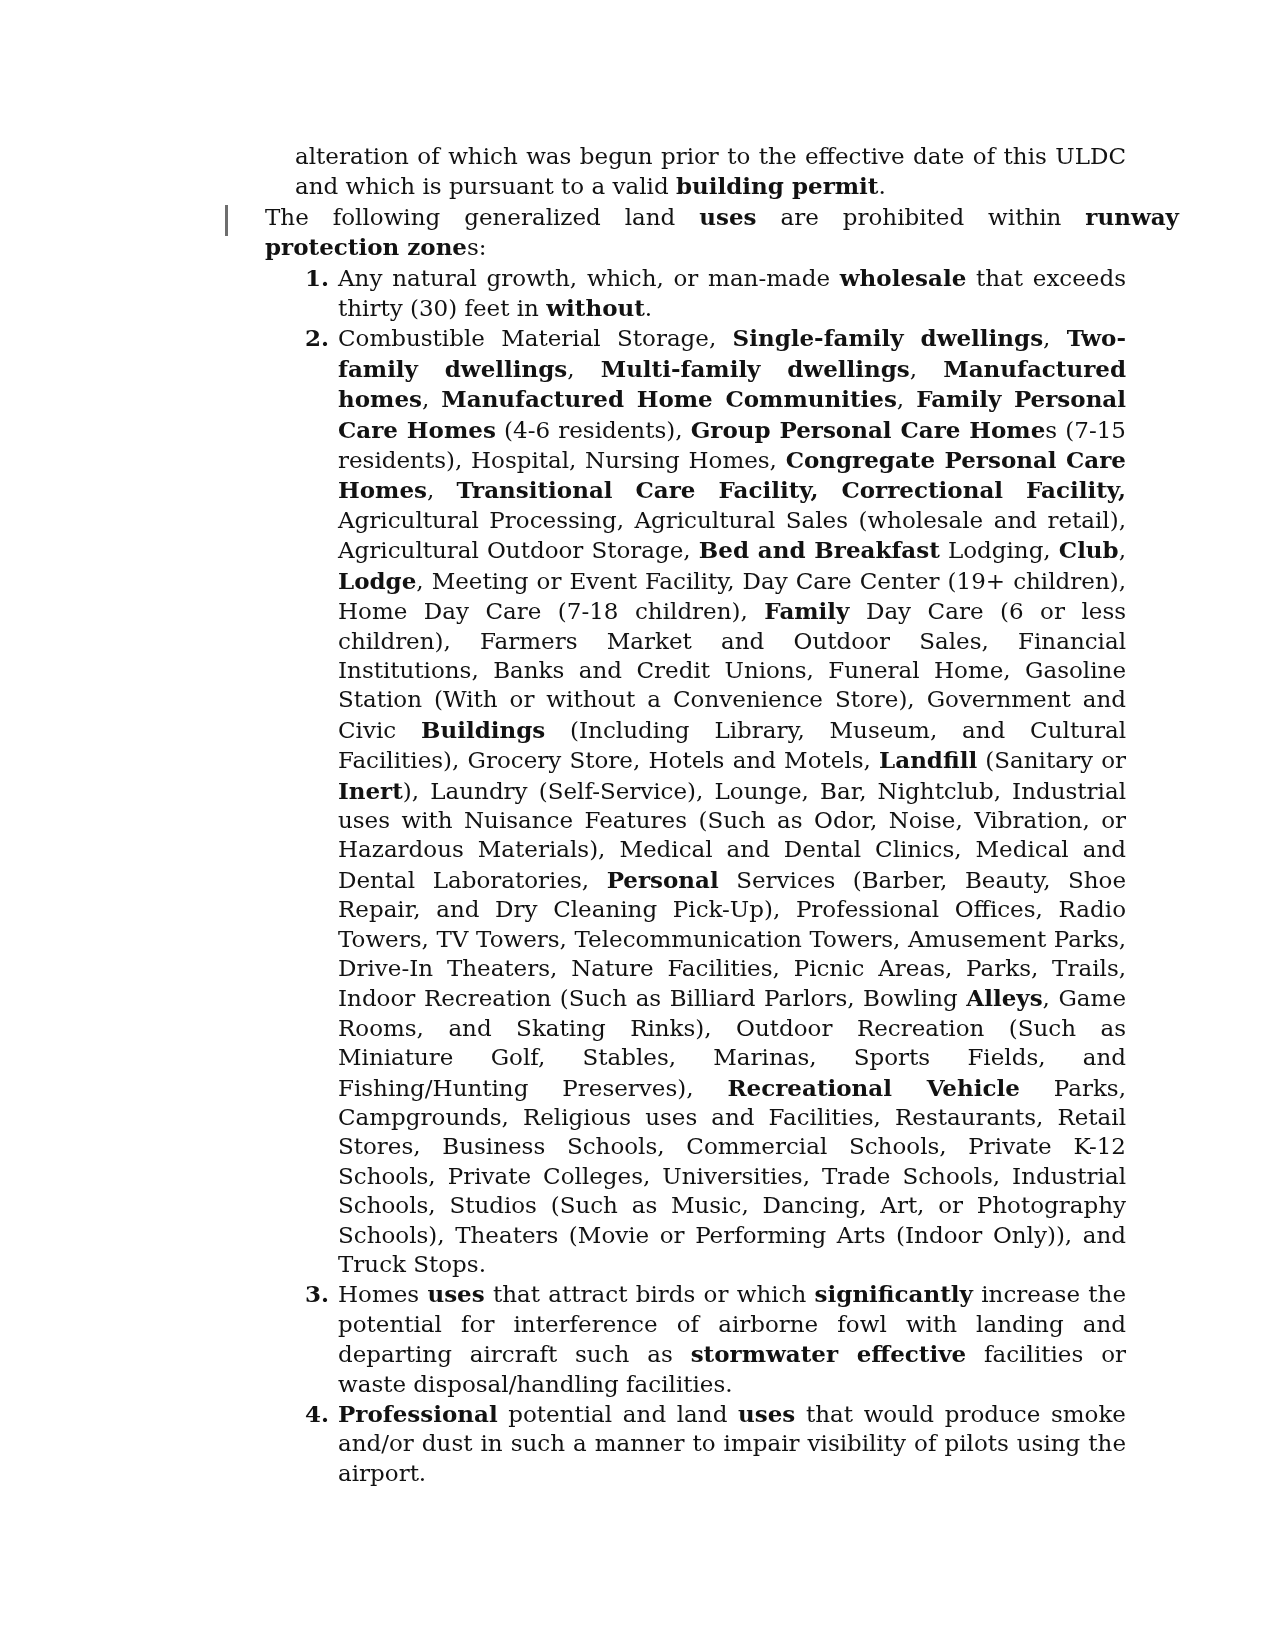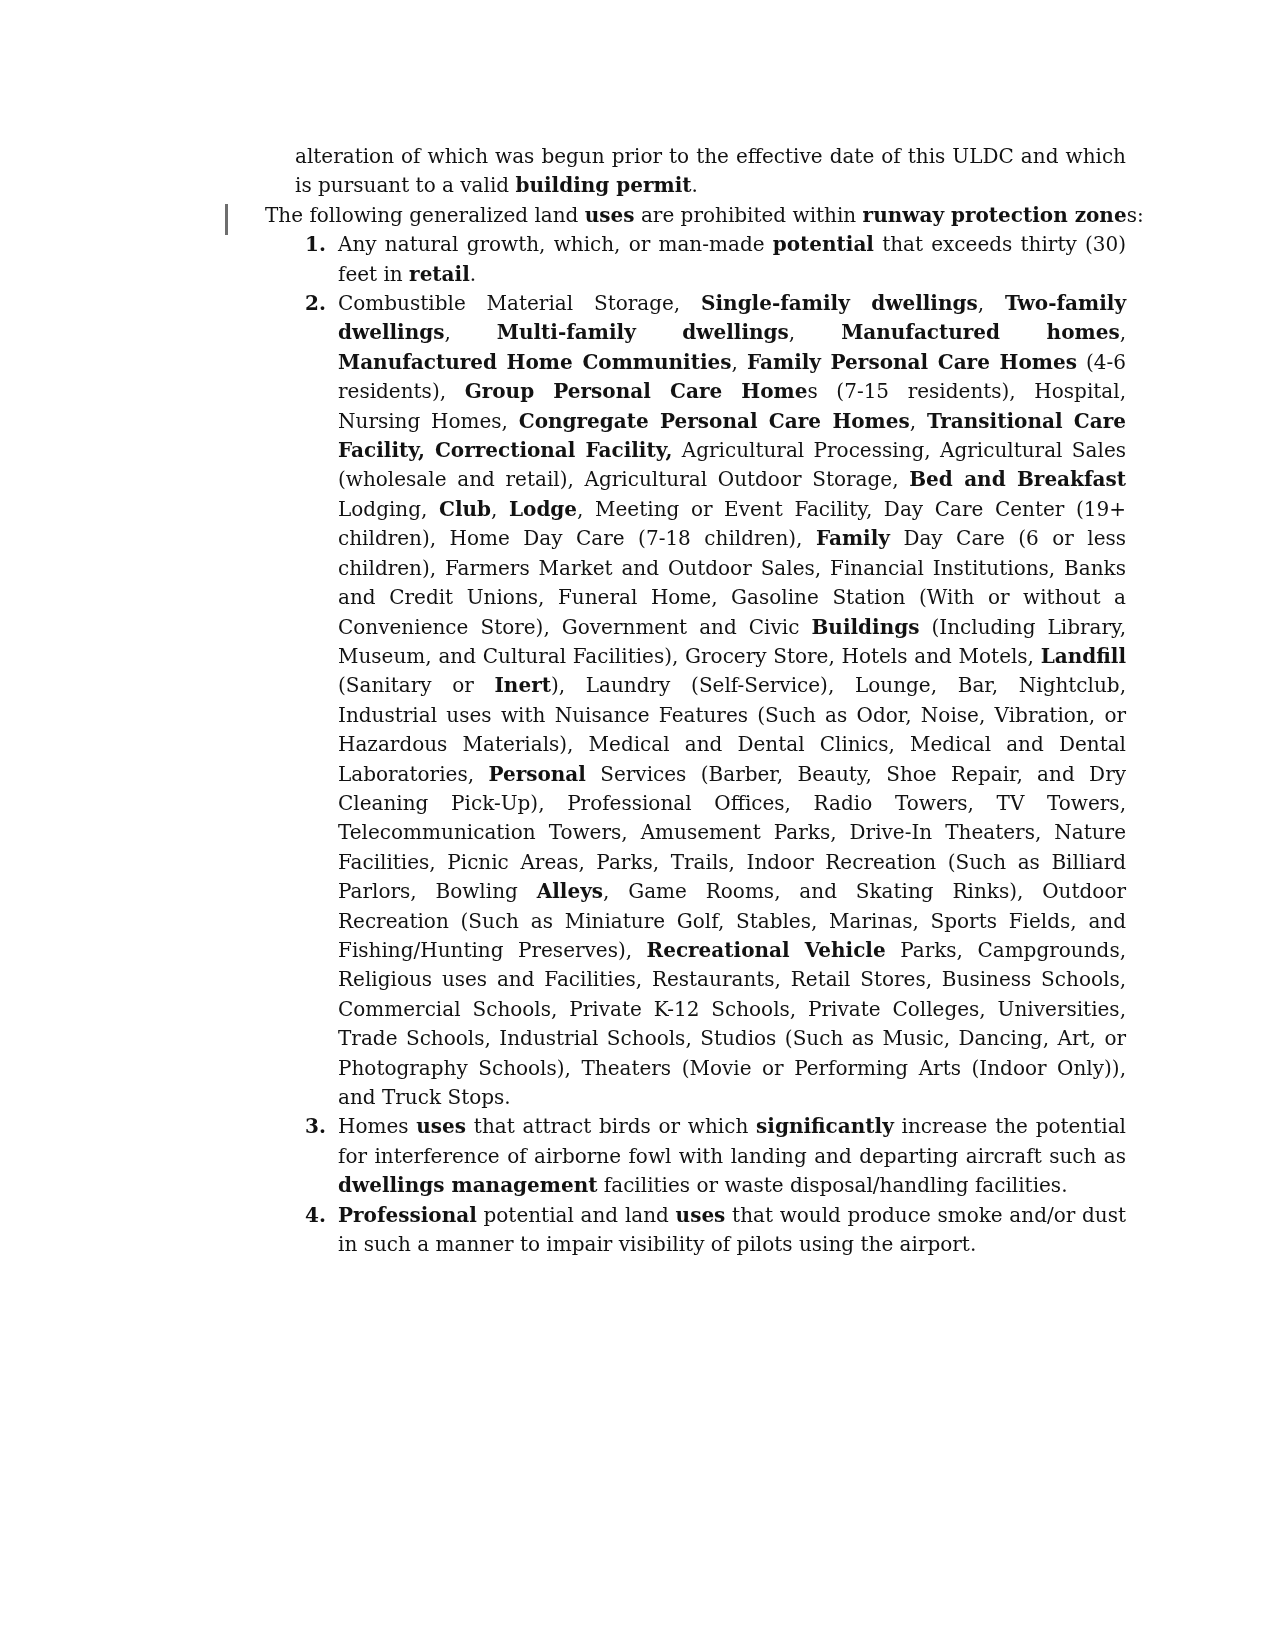--- a/index.html
+++ b/index.html
@@ -14,21 +14,21 @@
     color: #121212;
   }
   .page {
     position: relative;
     width: 1275px;
     height: 1650px;
     overflow: hidden;
     background: #ffffff;
     box-sizing: border-box;
     padding-top: 142px;
-    font-size: 20px;
+    font-size: 23px;
     line-height: 29.4px;
   }
   .para {
     margin: 0;
     text-align: justify;
   }
   .intro-cont {
     margin-left: 295px;
     margin-right: 149px;
   }
@@ -75,31 +75,31 @@
 
   <div class="para prohibition-intro">
     <span class="change-bar"></span>
     <span><span>The following generalized land </span><b>uses</b><span> are prohibited within </span><b>runway protection zone</b><span>s:</span></span>
   </div>
 
   <div class="uses-list">
 
     <div class="li">
       <span class="num">1.</span>
-      <span class="li-text"><span>Any natural growth, which, or man-made </span><b>potential</b><span> that exceeds thirty (30) feet in </span><b>retail</b><span>.</span></span>
+      <span class="li-text"><span>Any natural growth, which, or man-made </span><b>wholesale</b><span> that exceeds thirty (30) feet in </span><b>without</b><span>.</span></span>
     </div>
 
     <div class="li">
       <span class="num">2.</span>
       <span class="li-text"><span>Combustible Material Storage, </span><b>Single-family dwellings</b><span>, </span><b>Two-family dwellings</b><span>, </span><b>Multi-family dwellings</b><span>, </span><b>Manufactured homes</b><span>, </span><b>Manufactured Home Communities</b><span>, </span><b>Family Personal Care Homes</b><span> (4-6 residents), </span><b>Group Personal Care Home</b><span>s (7-15 residents), Hospital, Nursing Homes, </span><b>Congregate Personal Care Homes</b><span>, </span><b>Transitional Care Facility, Correctional Facility,</b><span> Agricultural Processing, Agricultural Sales (wholesale and retail), Agricultural Outdoor Storage, </span><b>Bed and Breakfast</b><span> Lodging, </span><b>Club</b><span>, </span><b>Lodge</b><span>, Meeting or Event Facility, Day Care Center (19+ children), Home Day Care (7-18 children), </span><b>Family</b><span> Day Care (6 or less children), Farmers Market and Outdoor Sales, Financial Institutions, Banks and Credit Unions, Funeral Home, Gasoline Station (With or without a Convenience Store), Government and Civic </span><b>Buildings</b><span> (Including Library, Museum, and Cultural Facilities), Grocery Store, Hotels and Motels, </span><b>Landfill</b><span> (Sanitary or </span><b>Inert</b><span>), Laundry (Self-Service), Lounge, Bar, Nightclub, Industrial uses with Nuisance Features (Such as Odor, Noise, Vibration, or Hazardous Materials), Medical and Dental Clinics, Medical and Dental Laboratories, </span><b>Personal</b><span> Services (Barber, Beauty, Shoe Repair, and Dry Cleaning Pick-Up), Professional Offices, Radio Towers, TV Towers, Telecommunication Towers, Amusement Parks, Drive-In Theaters, Nature Facilities, Picnic Areas, Parks, Trails, Indoor Recreation (Such as Billiard Parlors, Bowling </span><b>Alleys</b><span>, Game Rooms, and Skating Rinks), Outdoor Recreation (Such as Miniature Golf, Stables, Marinas, Sports Fields, and Fishing/Hunting Preserves), </span><b>Recreational Vehicle</b><span> Parks, Campgrounds, Religious uses and Facilities, Restaurants, Retail Stores, Business Schools, Commercial Schools, Private K-12 Schools, Private Colleges, Universities, Trade Schools, Industrial Schools, Studios (Such as Music, Dancing, Art, or Photography Schools), Theaters (Movie or Performing Arts (Indoor Only)), and Truck Stops.</span></span>
     </div>
 
     <div class="li">
       <span class="num">3.</span>
-      <span class="li-text"><span>Homes </span><b>uses</b><span> that attract birds or which </span><b>significantly</b><span> increase the potential for interference of airborne fowl with landing and departing aircraft such as </span><b>dwellings management</b><span> facilities or waste disposal/handling facilities.</span></span>
+      <span class="li-text"><span>Homes </span><b>uses</b><span> that attract birds or which </span><b>significantly</b><span> increase the potential for interference of airborne fowl with landing and departing aircraft such as </span><b>stormwater effective</b><span> facilities or waste disposal/handling facilities.</span></span>
     </div>
 
     <div class="li">
       <span class="num">4.</span>
       <span class="li-text"><b>Professional</b><span> potential and land </span><b>uses</b><span> that would produce smoke and/or dust in such a manner to impair visibility of pilots using the airport.</span></span>
     </div>
 
   </div>
 
 </div>

